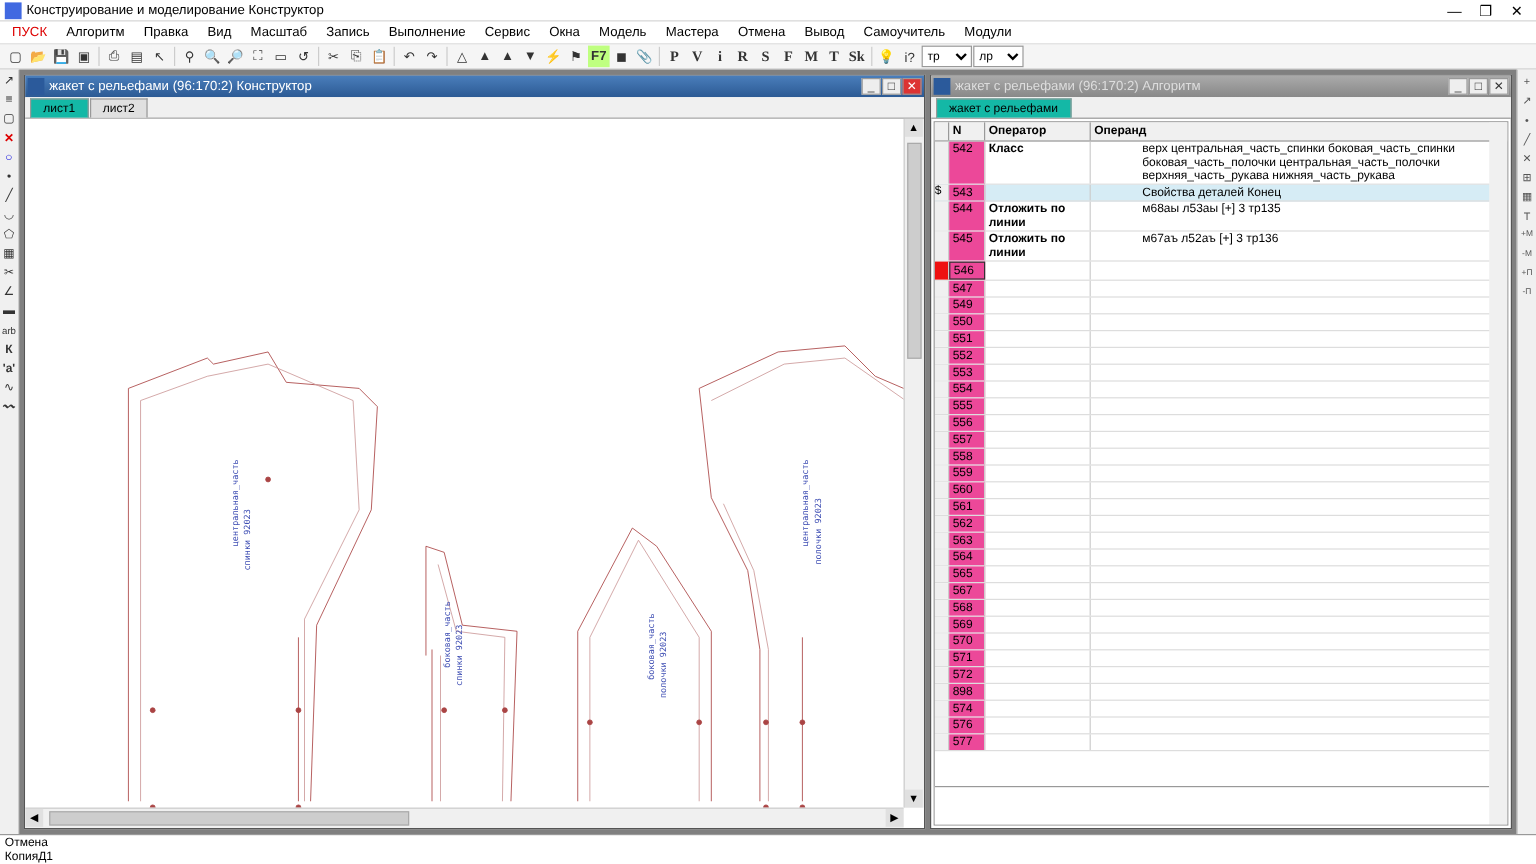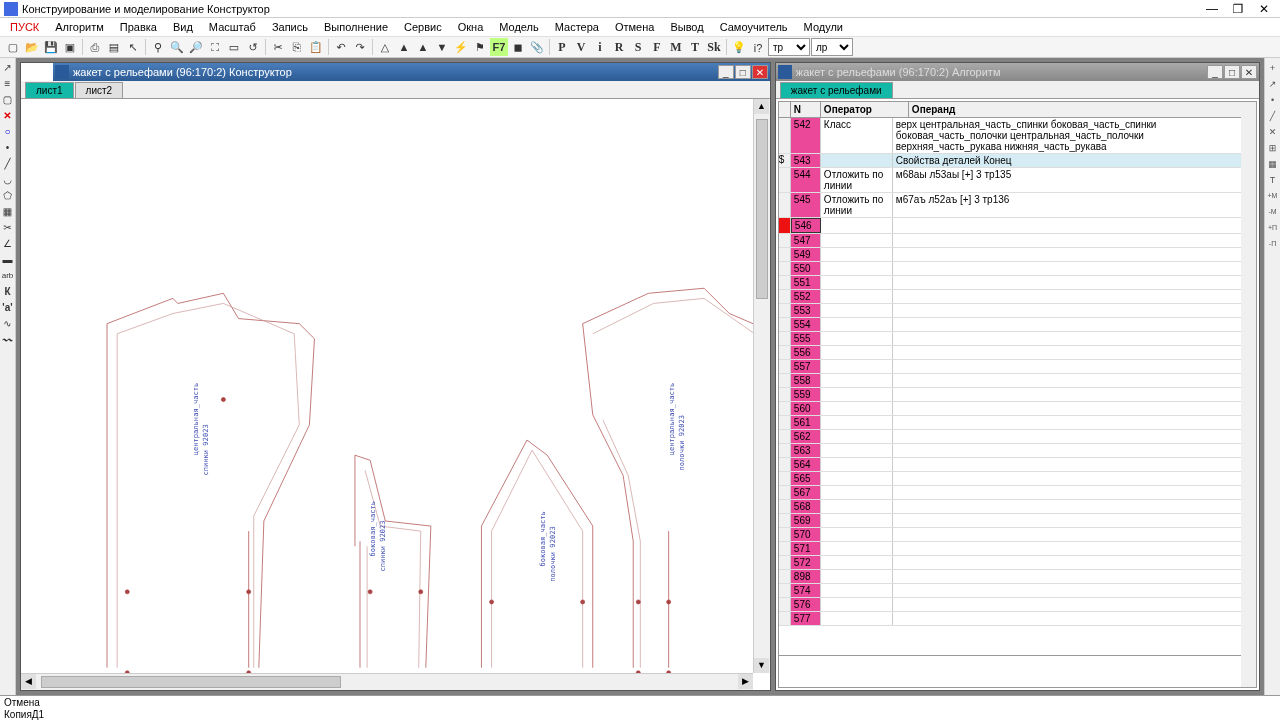--- a/index.html
+++ b/index.html
@@ -38,21 +38,21 @@
 .right-tools .rt { width: 14px; height: 14px; margin: 1px auto; cursor: pointer; font-size: 9px; text-align: center; line-height: 14px; color: #555; }
 
 
 .mdi-area { flex: 1; background: #808080; padding: 4px; display: flex; gap: 4px; }
 
 .mdi-window { background: #fff; border: 1px solid #555; display: flex; flex-direction: column; }
 .mdi-window.left { flex: 1.55; }
 .mdi-window.right { flex: 1; }
 
 .mdi-title { height: 18px; display: flex; align-items: center; padding: 0 2px; font-size: 11px; color: #fff; }
-.mdi-title.active { background: linear-gradient(#4a7ebb, #2c5a94); margin-left: 32px; }
+.mdi-title.active { background: linear-gradient(#4a7ebb, #2c5a94); }
 .mdi-title.inactive { background: linear-gradient(#aaa, #888); color: #ddd; }
 .mdi-title .micon { width: 14px; height: 14px; background: #2b5a9b; margin-right: 4px; display: inline-block; }
 .mdi-title .mtitle { flex: 1; }
 .mdi-title .mbtn { width: 16px; height: 14px; background: #eee; color: #333; font-size: 10px; text-align: center; line-height: 13px; margin-left: 1px; cursor: pointer; border: 1px solid #999; }
 .mdi-title .mbtn.red { background: #d33; color: #fff; }
 
 .mdi-tabs { height: 18px; background: #f0f0f0; display: flex; align-items: flex-end; padding-left: 4px; border-bottom: 1px solid #999; }
 .mdi-tab { padding: 2px 10px; background: #14b8a6; border: 1px solid #999; border-bottom: none; font-size: 10px; cursor: pointer; margin-right: 1px; }
 .mdi-tab.inactive { background: #e0e0e0; }
 
@@ -72,22 +72,22 @@
 .algo-scroll { width: 15px; background: #f0f0f0; position: absolute; right: 0; top: 0; bottom: 0; }
 .algo-head { display: flex; background: #f0f0f0; border-bottom: 1px solid #999; font-weight: bold; font-size: 10px; }
 .algo-head .c1 { width: 12px; border-right: 1px solid #999; }
 .algo-head .c2 { width: 30px; padding: 2px 3px; border-right: 1px solid #999; }
 .algo-head .c3 { width: 88px; padding: 2px 3px; border-right: 1px solid #999; }
 .algo-head .c4 { flex: 1; padding: 2px 3px; margin-right: 15px; }
 .algo-body { flex: 1; overflow: hidden; }
 .algo-row { display: flex; font-size: 10px; min-height: 14px; border-bottom: 1px solid #ddd; }
 .algo-row .c1 { width: 12px; border-right: 1px solid #ccc; background: #f0f0f0; }
 .algo-row .c2 { width: 30px; padding: 1px 3px; border-right: 1px solid #ccc; background: #ec4899; text-align: left; }
-.algo-row .c3 { width: 72px; padding: 1px 3px; border-right: 1px solid #ccc; }
-.algo-row .c4 { flex: 1; padding: 1px 3px; margin-right: 15px; }
+.algo-row .c3 { width: 88px; padding: 1px 3px; border-right: 1px solid #ccc; font-weight: bold; }
+.algo-row .c4 { flex: 1; padding: 1px 3px; margin-right: 15px; margin-left: 40px; }
 .algo-row.sel .c1 { background: #e11; }
 .algo-row.sel .c2 { border: 1px solid #333; }
 .algo-row.hl { background: #d6ecf5; }
 .algo-input { height: 32px; border-top: 1px solid #999; background: #fff; margin-right: 15px; }
 
 
 .log-box { height: 25px; background: #fff; border-top: 1px solid #999; padding: 1px 4px; font-size: 10px; line-height: 12px; }
 </style>
 </head>
 <body>

